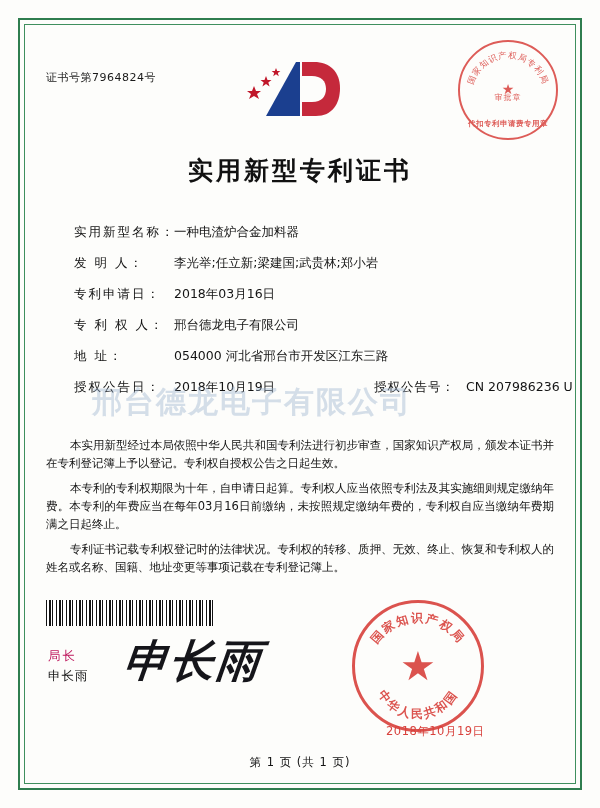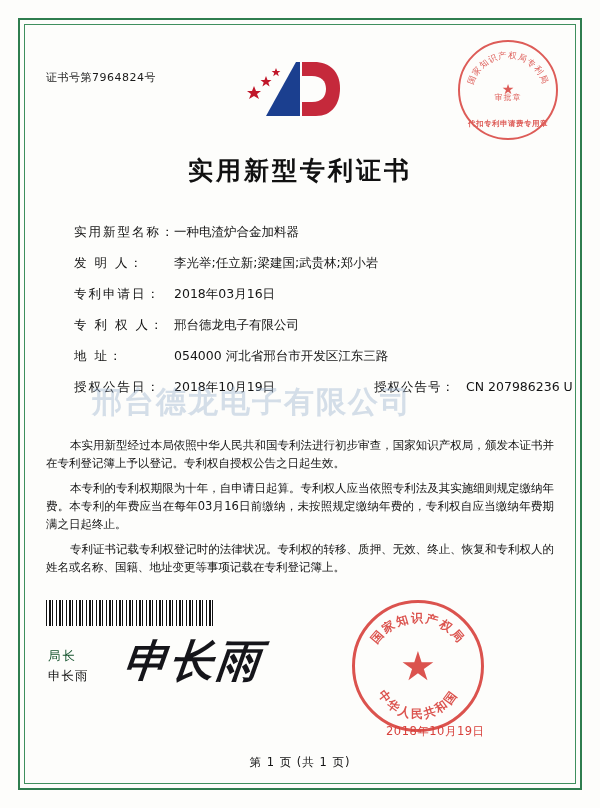--- a/index.html
+++ b/index.html
@@ -192,21 +192,21 @@
         #111 6px, #111 7px, #fff 7px, #fff 10px);
   }
 
   
   .sig-label {
     position: absolute;
     left: 14px;
     top: 614px;
     font-size: 12.5px;
     letter-spacing: 2px;
-    color: #14532d;
+    color: #be185d;
   }
   .sig-name {
     position: absolute;
     left: 14px;
     top: 634px;
     font-size: 12.5px;
     letter-spacing: 1px;
     color: #141414;
   }
   .sig-script {

